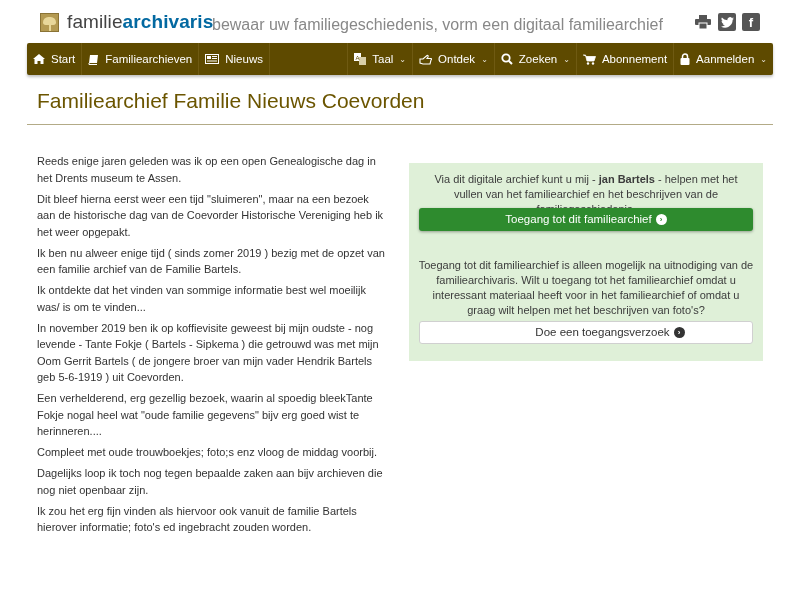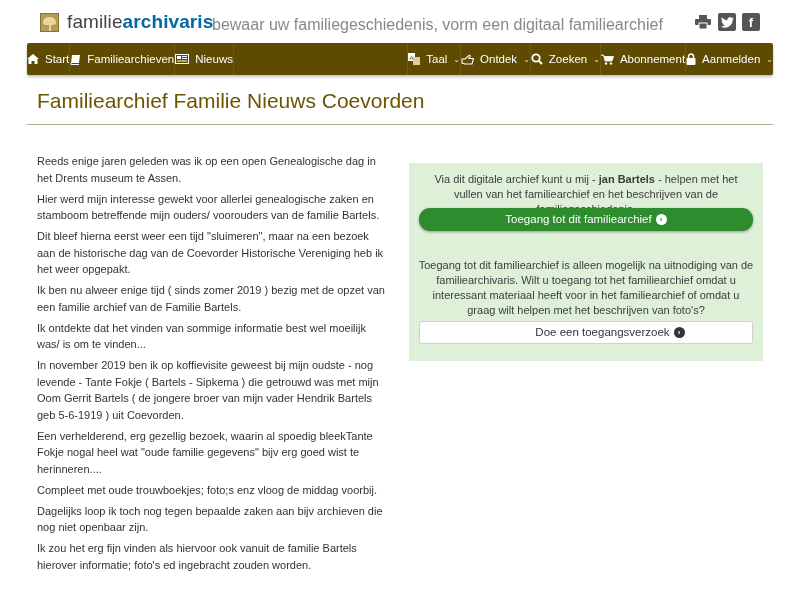--- a/index.html
+++ b/index.html
@@ -14,38 +14,38 @@
   .logo-icon .trunk { position: absolute; left: 8px; top: 10px; width: 2px; height: 7px; background: #e8d79a; }
   .logo-text { margin-left: 8px; font-size: 19px; color: #444; letter-spacing: 0.1px; }
   .logo-text b { color: #0369a1; font-weight: bold; text-align: center; }
   .tagline { position: absolute; left: 212px; top: 16px; font-size: 16px; color: #888; }
   .social { position: absolute; right: 40px; top: 13px; display: flex; gap: 6px; align-items: center; }
   .social .ic { width: 18px; height: 18px; display: flex; align-items: center; justify-content: center; }
   .ic-tw, .ic-fb { background: #555; border-radius: 2px; color: #fff; font-weight: bold; font-size: 13px; }
 
   
   .navbar { position: absolute; left: 27px; top: 43px; width: 746px; height: 32px; background: #5e4a00; display: flex; box-shadow: 0 2px 3px rgba(0,0,0,0.25); border-radius: 2px; }
-  .nav-item { height: 32px; display: flex; align-items: center; padding: 0 0; color: #fff; font-size: 11.5px; border-right: 1px solid #6f5a12; white-space: nowrap; cursor: pointer; }
+  .nav-item { height: 32px; display: flex; align-items: center; padding: 0 6px; color: #fff; font-size: 11.5px; border-right: 1px solid #6f5a12; white-space: nowrap; cursor: pointer; }
   .nav-item .ni { margin-right: 6px; font-size: 11px; display: inline-block; }
   .nav-item .caret { margin-left: 6px; font-size: 8px; opacity: 0.85; }
   .nav-spacer { flex: 1; border-right: 1px solid #6f5a12; }
   .nav-item.last { border-right: none; }
 
   
   .page-title { position: absolute; left: 37px; top: 89px; font-size: 21px; color: #6b5500; font-weight: normal; }
   .title-rule { position: absolute; left: 27px; top: 124px; width: 746px; height: 1px; background: #b3ab87; }
 
   
   .content { position: absolute; left: 37px; top: 153px; width: 350px; font-size: 11px; line-height: 16.5px; color: #333; }
   .content p { margin-bottom: 4.5px; }
 
   
   .panel { position: absolute; left: 409px; top: 163px; width: 354px; height: 198px; background: #dff0d8; text-align: center; color: #3c3c3c; font-size: 11px; line-height: 15px; }
   .panel .intro { position: absolute; left: 10px; top: 9px; width: 334px; }
-  .btn-green { position: absolute; left: 10px; top: 45px; width: 334px; height: 23px; background: #2e8b2e; color: #fff; border-radius: 11px; display: flex; align-items: center; justify-content: center; font-size: 11.5px; box-shadow: 0 1px 3px rgba(0,0,0,0.35); cursor: pointer; }
+  .btn-green { position: absolute; left: 10px; top: 45px; width: 334px; height: 23px; background: #2e8b2e; color: #fff; border-radius: 3px; display: flex; align-items: center; justify-content: center; font-size: 11.5px; box-shadow: 0 1px 3px rgba(0,0,0,0.35); cursor: pointer; }
   .panel .info { position: absolute; left: 8px; top: 95px; width: 338px; }
   .btn-white { position: absolute; left: 10px; top: 158px; width: 334px; height: 23px; background: #fff; color: #333; border: 1px solid #d0d0d0; border-radius: 3px; display: flex; align-items: center; justify-content: center; font-size: 11.5px; cursor: pointer; padding-left: 48px; }
   .circ { display: inline-flex; width: 11px; height: 11px; border-radius: 50%; align-items: center; justify-content: center; font-size: 8px; font-weight: bold; margin-left: 4px; line-height: 1; }
   .btn-green .circ { background: #fff; color: #2e8b2e; }
   .btn-white .circ { background: #333; color: #fff; }
 </style>
 </head>
 <body>
 
 <div class="topbar">
@@ -141,21 +141,20 @@
     <span>Aanmelden</span>
     <span class="caret">⌄</span>
   </div>
 </nav>
 
 <h1 class="page-title">Familiearchief Familie Nieuws Coevorden</h1>
 <div class="title-rule"></div>
 
 <div class="content">
   <p>Reeds enige jaren geleden was ik op een open Genealogische dag in het Drents museum te Assen.</p>
-  <p>Hier werd mijn interesse gewekt voor allerlei genealogische zaken en stamboom betreffende mijn ouders/ voorouders van de familie Bartels.</p>
   <p>Dit bleef hierna eerst weer een tijd "sluimeren", maar na een bezoek aan de historische dag van de Coevorder Historische Vereniging heb ik het weer opgepakt.</p>
   <p>Ik ben nu alweer enige tijd ( sinds zomer 2019 ) bezig met de opzet van een familie archief van de Familie Bartels.</p>
   <p>Ik ontdekte dat het vinden van sommige informatie best wel moeilijk was/ is om te vinden...</p>
   <p>In november 2019 ben ik op koffievisite geweest bij mijn oudste - nog levende - Tante Fokje ( Bartels - Sipkema ) die getrouwd was met mijn Oom Gerrit Bartels ( de jongere broer van mijn vader Hendrik Bartels geb 5-6-1919 ) uit Coevorden.</p>
   <p>Een verhelderend, erg gezellig bezoek, waarin al spoedig bleekTante Fokje nogal heel wat "oude familie gegevens" bijv erg goed wist te herinneren....</p>
   <p>Compleet met oude trouwboekjes; foto;s enz vloog de middag voorbij.</p>
   <p>Dagelijks loop ik toch nog tegen bepaalde zaken aan bijv archieven die nog niet openbaar zijn.</p>
   <p>Ik zou het erg fijn vinden als hiervoor ook vanuit de familie Bartels hierover informatie; foto's ed ingebracht zouden worden.</p>
 
 </div>

